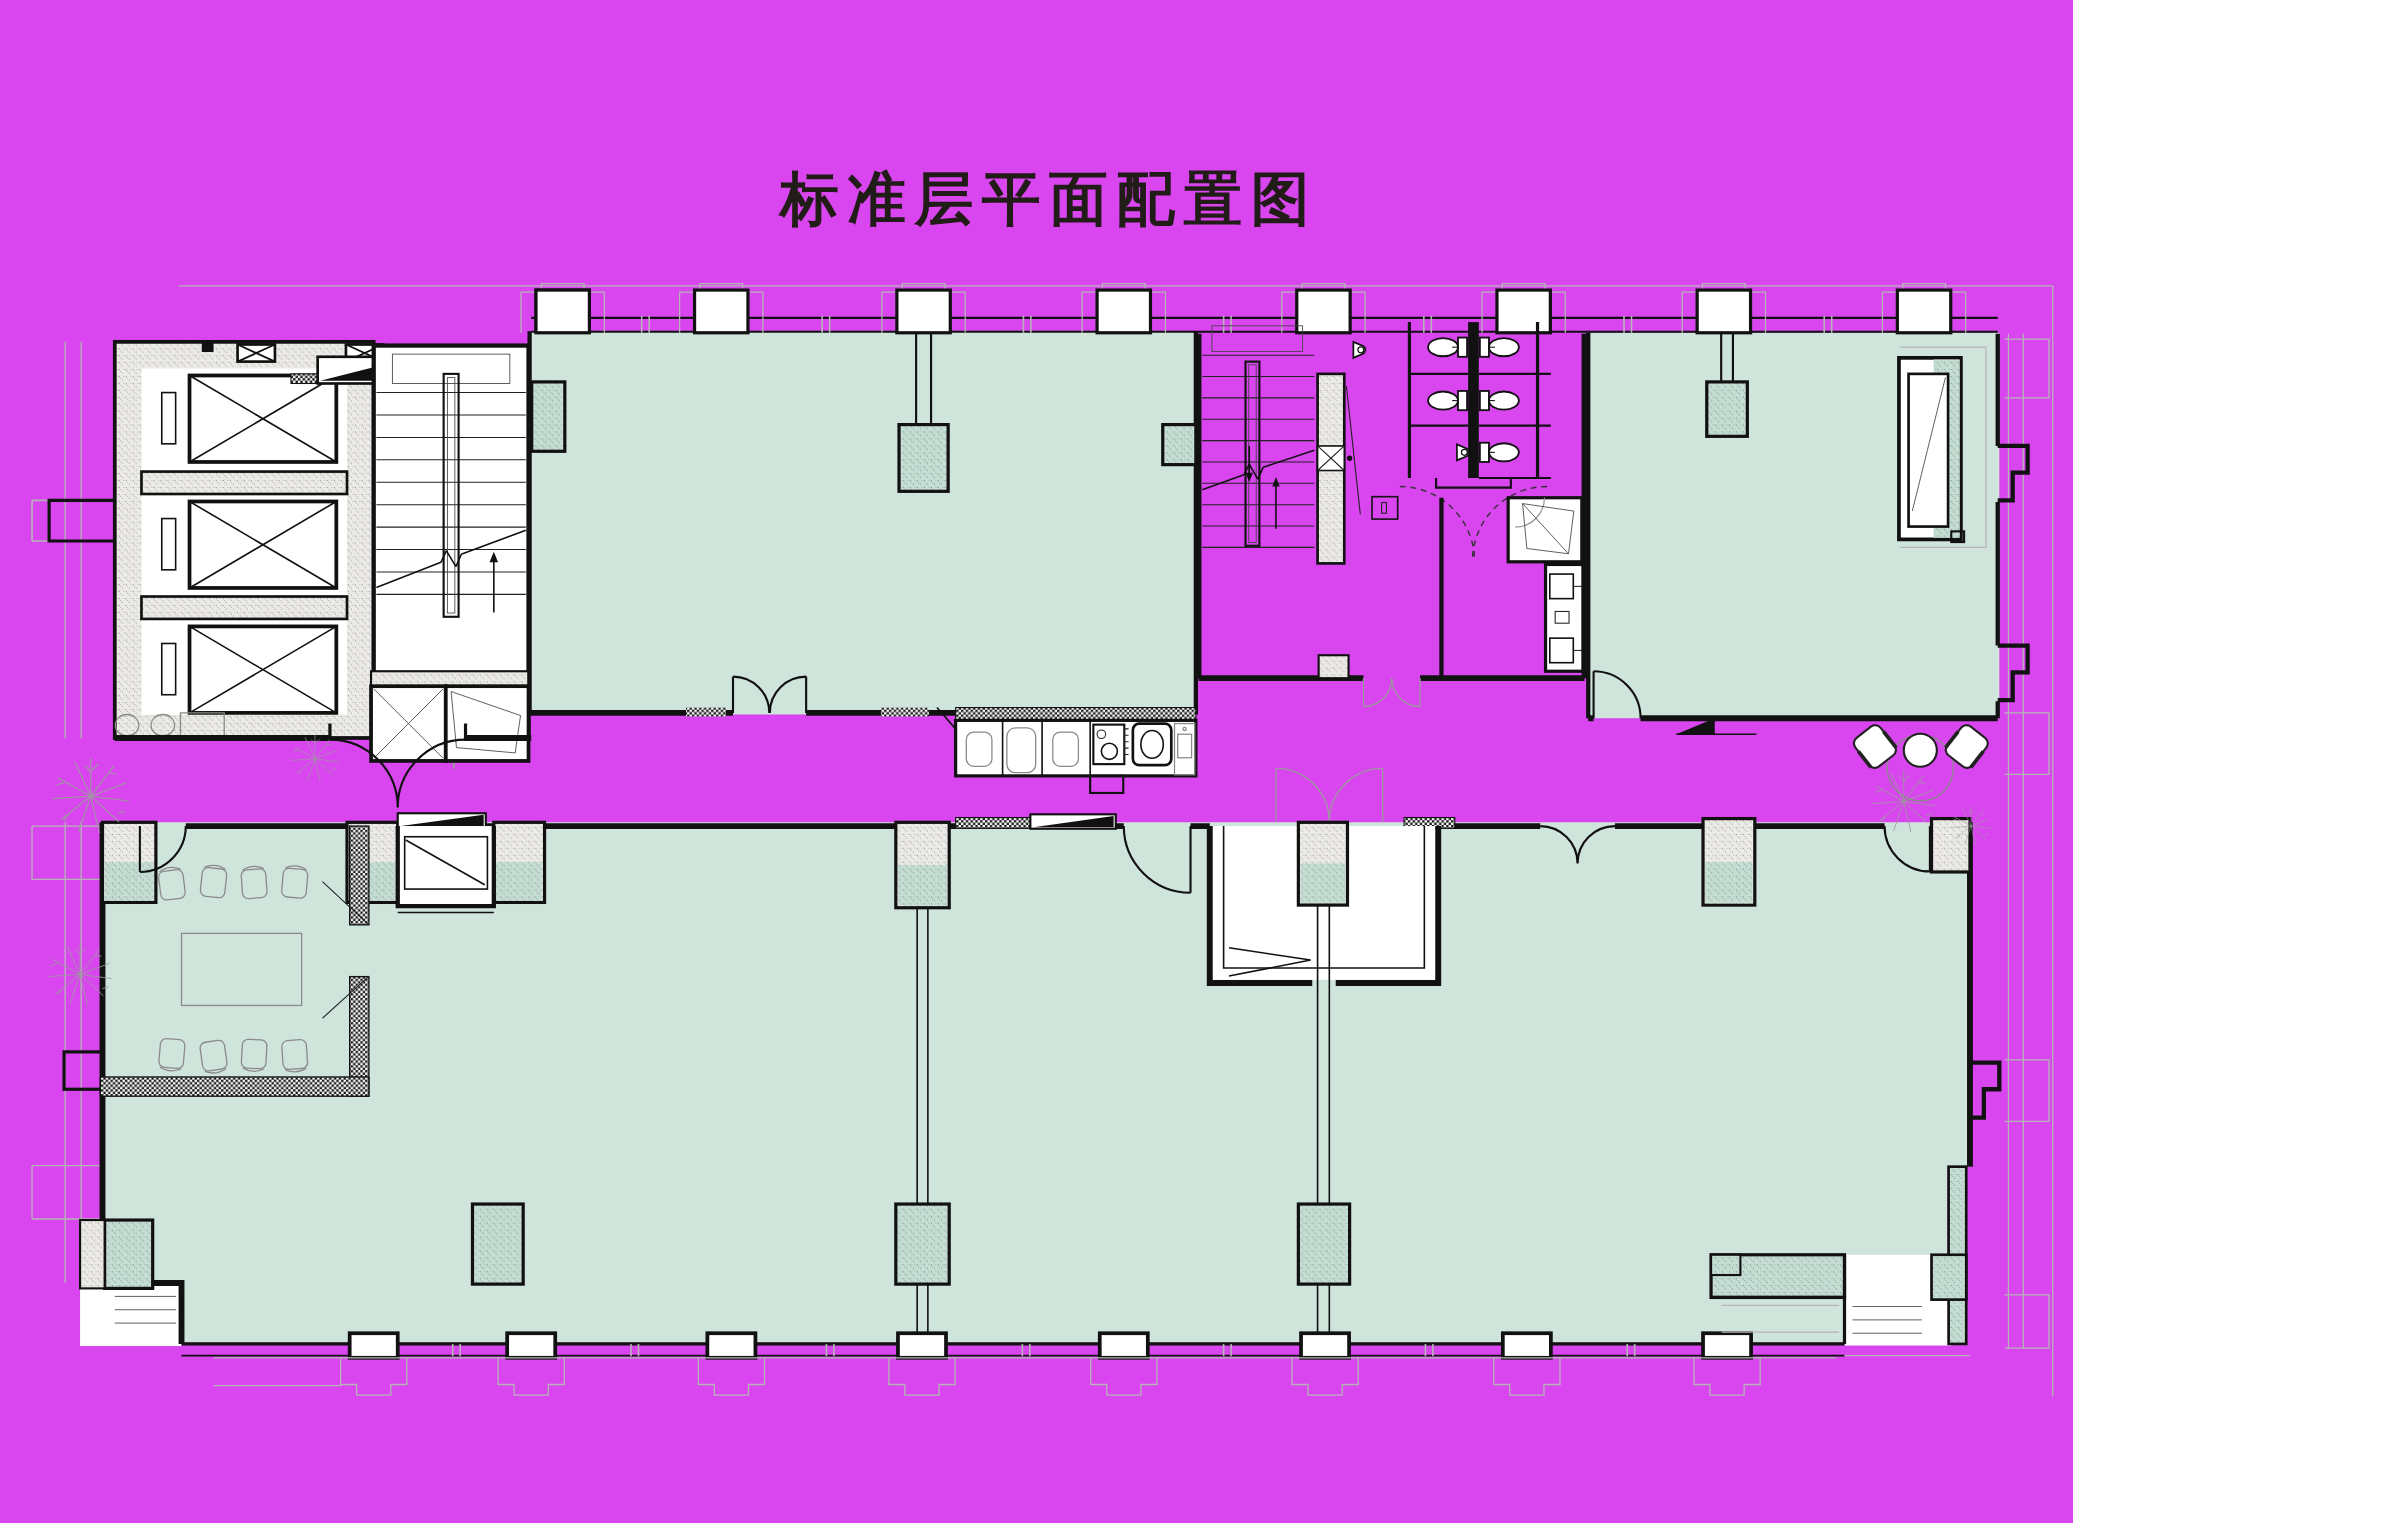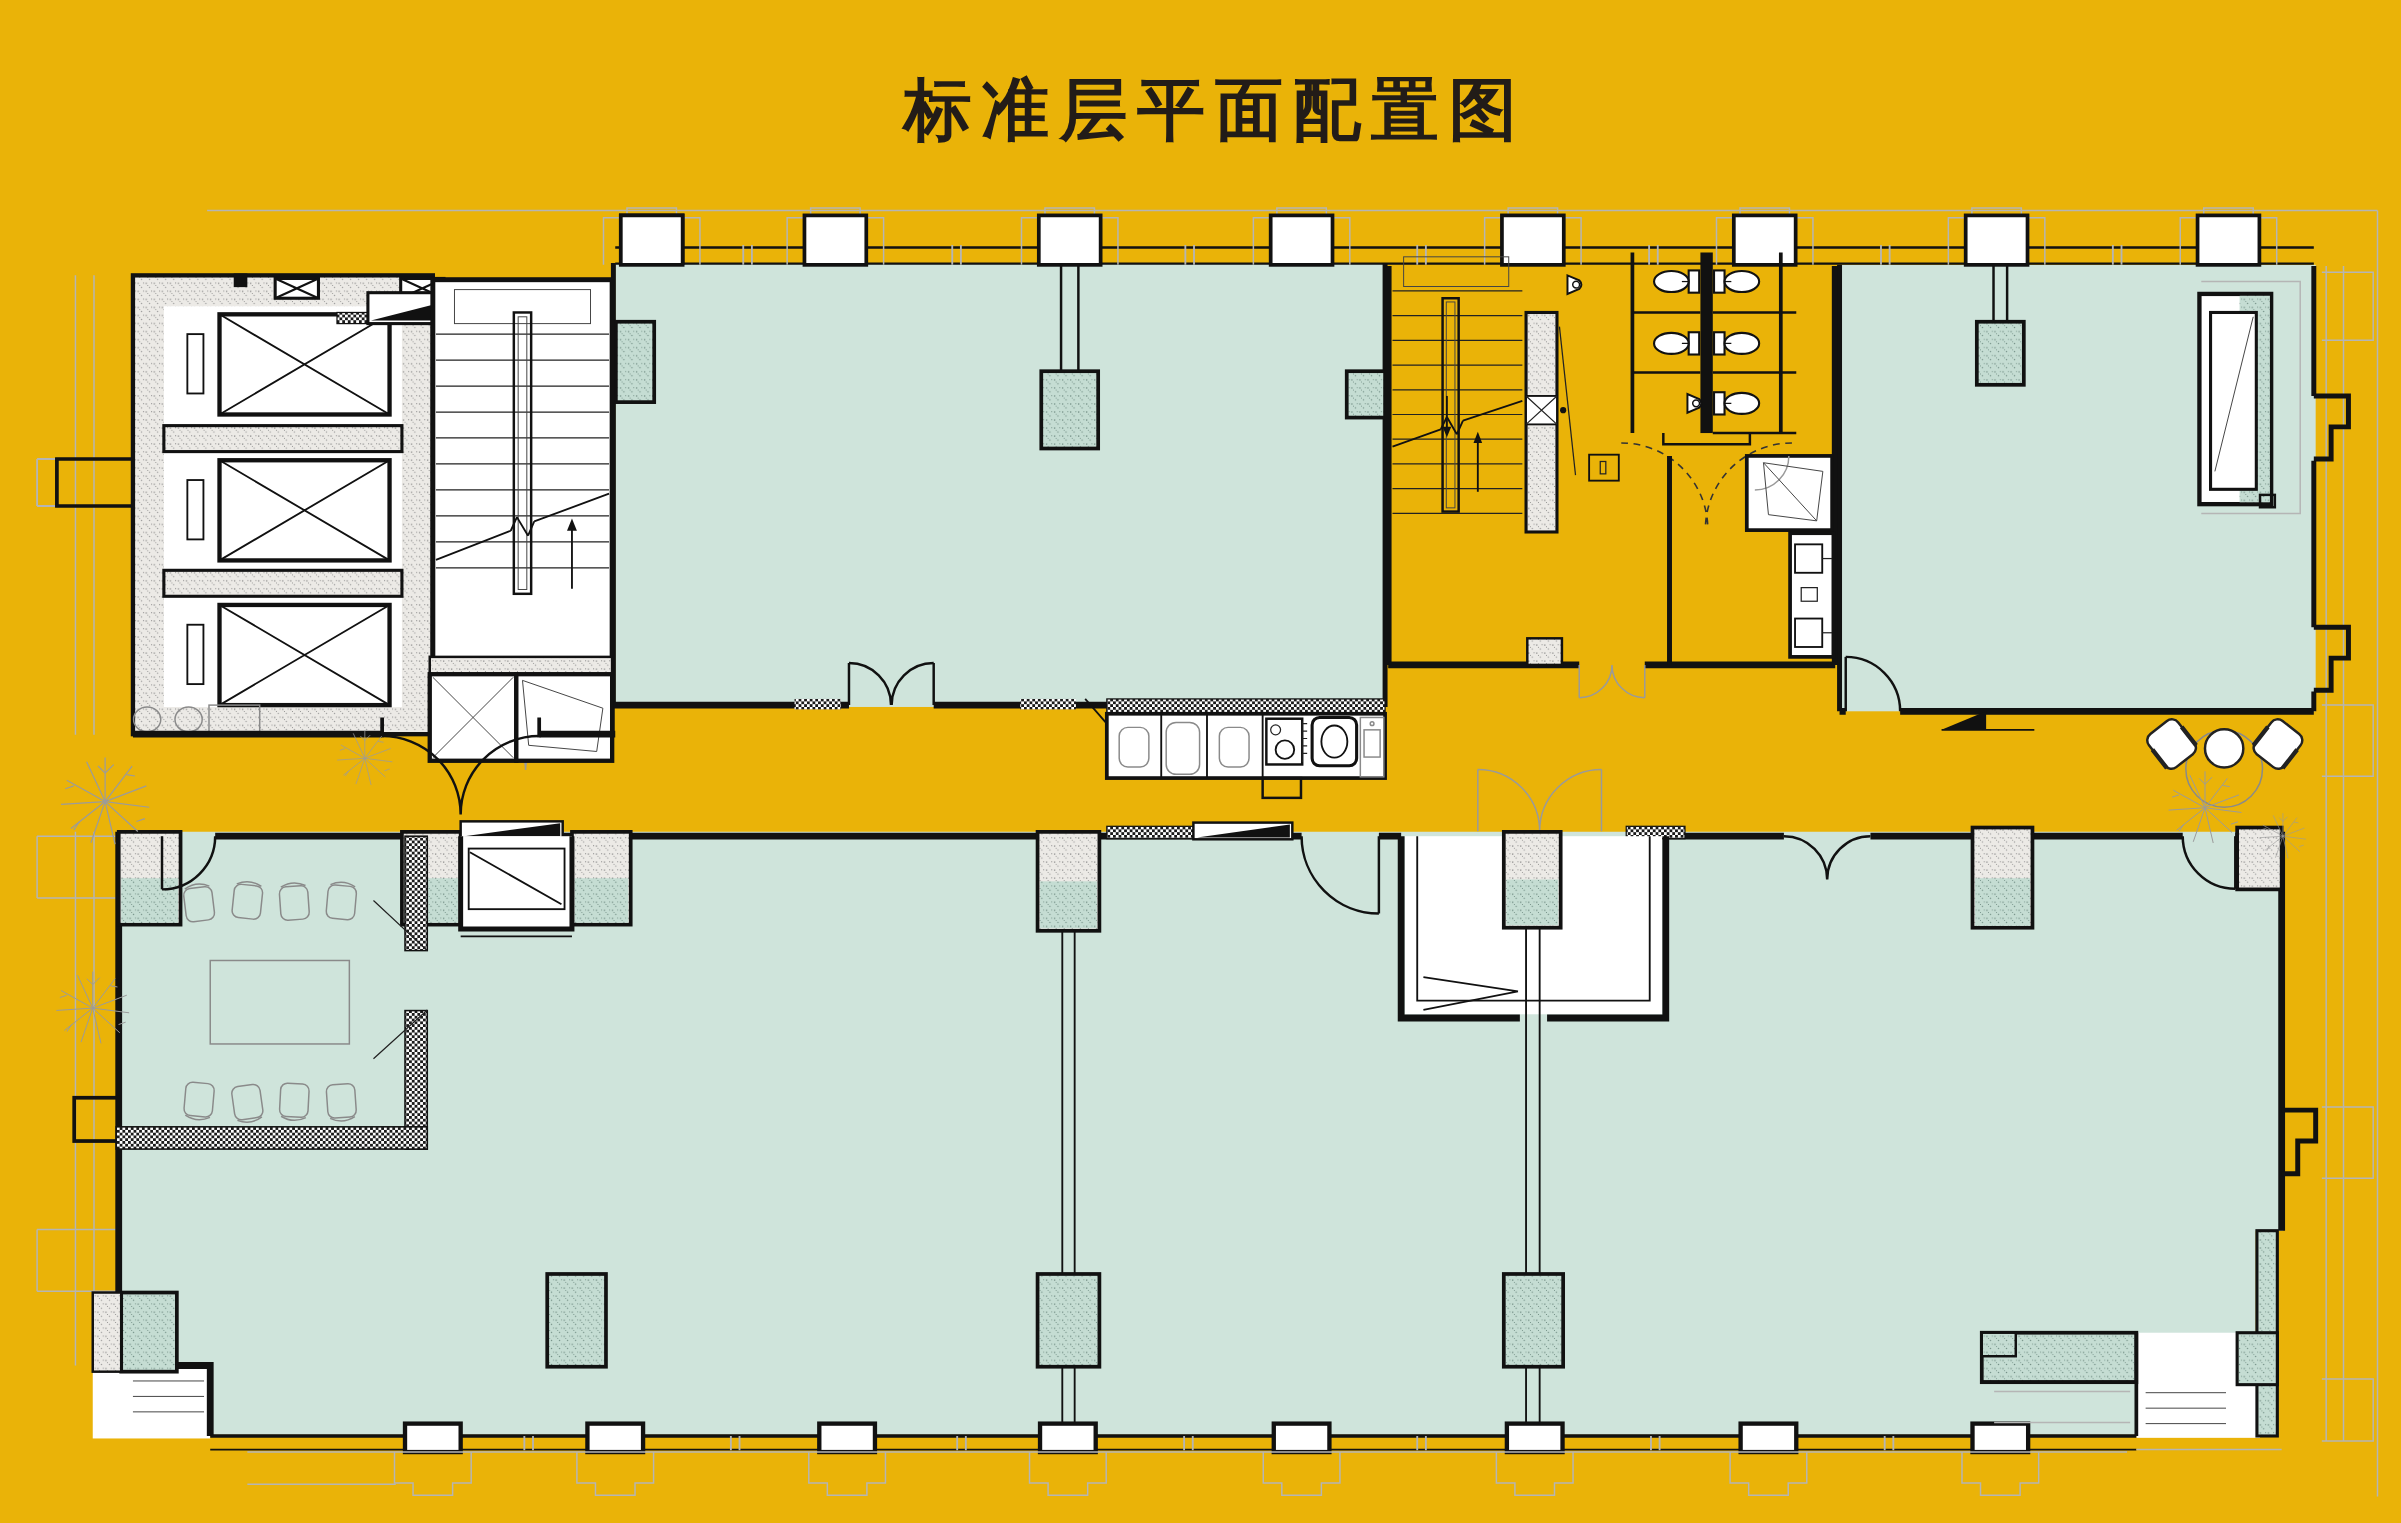--- a/index.html
+++ b/index.html
@@ -1,16 +1,16 @@
 <!DOCTYPE html>
 <html style="font-size:10px"><head>
 <meta charset="utf-8">
 <style>
   html,body{margin:0;padding:0;background:#fff;}
-  .sheet{position:relative;width:2401px;height:1524px;background:#eab308;overflow:hidden;
+  .sheet{position:relative;width:2073px;height:1524px;background:#d946ef;overflow:hidden;
          font-family:"DejaVu Sans","Liberation Sans",sans-serif;}
   .sheet svg{display:block;width:100%;height:100%;}
   .title-text{font-family:"DejaVu Sans","Liberation Sans",sans-serif;font-weight:bold;}
   
   .w10{stroke:#111;stroke-width:11;fill:none;stroke-linecap:butt;}
   .w8{stroke:#111;stroke-width:8;fill:none;}
   .w6{stroke:#111;stroke-width:6;fill:none;}
   .w4{stroke:#111;stroke-width:4;fill:none;}
   .w3{stroke:#111;stroke-width:3;fill:none;}
   .w2{stroke:#222;stroke-width:2;fill:none;}

